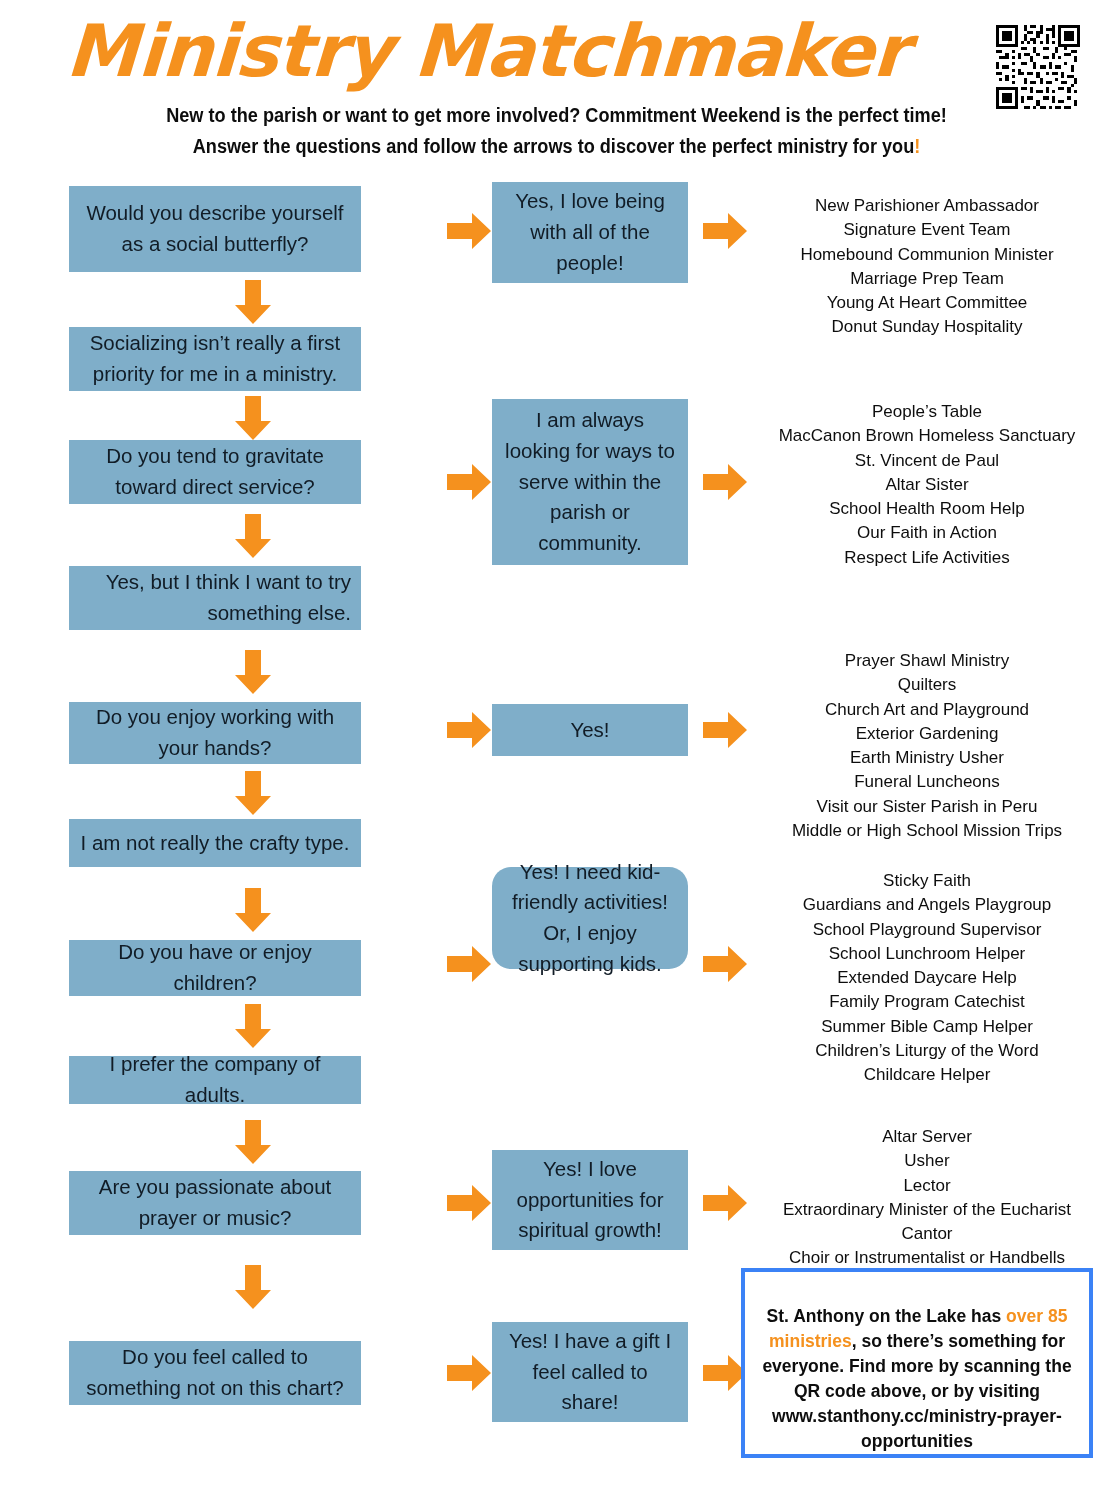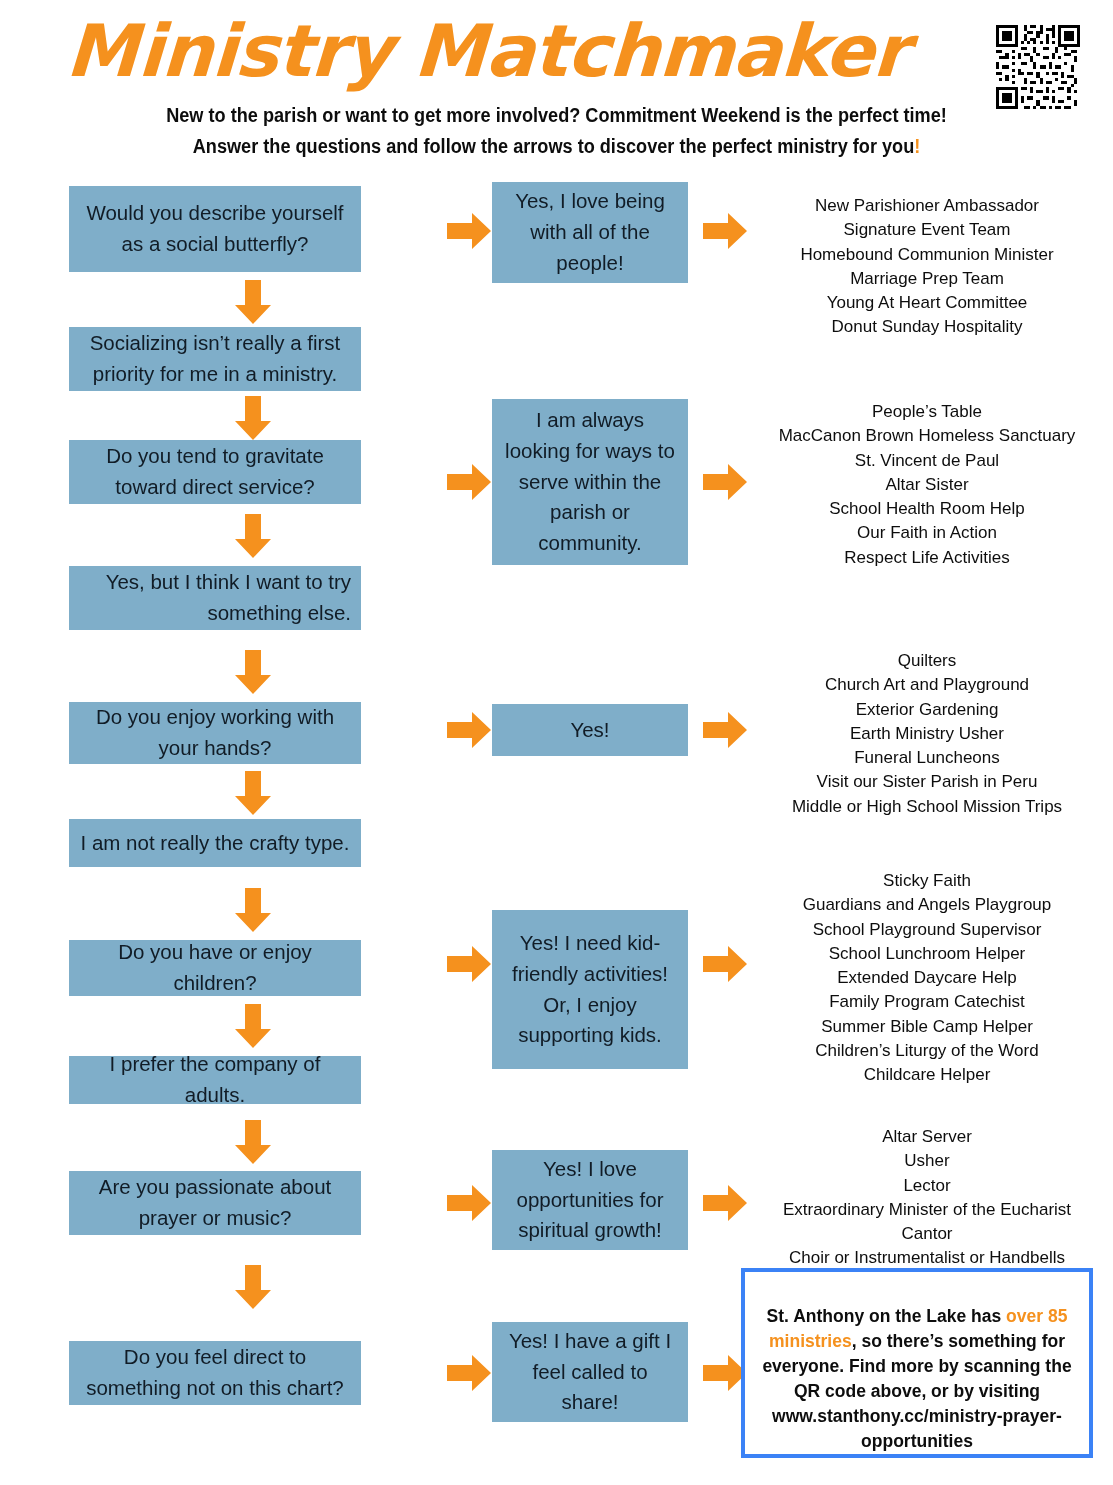--- a/index.html
+++ b/index.html
@@ -254,26 +254,26 @@
 
 <div class="qbox" style="top:186px;height:86px;">Would you describe yourself as a social butterfly?</div>
 <div class="qbox" style="top:327px;height:64px;">Socializing isn’t really a first priority for me in a ministry.</div>
 <div class="qbox" style="top:440px;height:64px;">Do you tend to gravitate toward direct service?</div>
 <div class="qbox" style="top:566px;height:64px;text-align:right;">Yes, but I think I want to try something else.</div>
 <div class="qbox" style="top:702px;height:62px;">Do you enjoy working with your hands?</div>
 <div class="qbox" style="top:819px;height:48px;">I am not really the crafty type.</div>
 <div class="qbox" style="top:940px;height:56px;">Do you have or enjoy children?</div>
 <div class="qbox" style="top:1056px;height:48px;">I prefer the company of adults.</div>
 <div class="qbox" style="top:1171px;height:64px;">Are you passionate about prayer or music?</div>
-<div class="qbox" style="top:1341px;height:64px;">Do you feel direct to something not on this chart?</div>
+<div class="qbox" style="top:1341px;height:64px;">Do you feel called to something not on this chart?</div>
 
 <div class="abox" style="top:182px;height:101px;">Yes, I love being with all of the people!</div>
 <div class="abox" style="top:399px;height:166px;">I am always looking for ways to serve within the parish or community.</div>
 <div class="abox" style="top:704px;height:52px;">Yes!</div>
-<div class="abox" style="top:910px;height:159px;">Yes! I need kid-friendly activities! Or, I enjoy supporting kids.</div>
+<div class="abox" style="top:867px;height:102px;border-radius:19px;">Yes! I need kid-friendly activities! Or, I enjoy supporting kids.</div>
 <div class="abox" style="top:1150px;height:100px;">Yes! I love opportunities for spiritual growth!</div>
 <div class="abox" style="top:1322px;height:100px;">Yes! I have a gift I feel called to share!</div>
 
 <div class="mlist" style="top:194px;">
     <div>New Parishioner Ambassador</div>
     <div>Signature Event Team</div>
     <div>Homebound Communion Minister</div>
     <div>Marriage Prep Team</div>
     <div>Young At Heart Committee</div>
     <div>Donut Sunday Hospitality</div>
@@ -281,20 +281,21 @@
 <div class="mlist" style="top:400px;">
     <div>People’s Table</div>
     <div>MacCanon Brown Homeless Sanctuary</div>
     <div>St. Vincent de Paul</div>
     <div>Altar Sister</div>
     <div>School Health Room Help</div>
     <div>Our Faith in Action</div>
     <div>Respect Life Activities</div>
   </div>
 <div class="mlist" style="top:649px;">
+    <div>Prayer Shawl Ministry</div>
     <div>Quilters</div>
     <div>Church Art and Playground</div>
     <div>Exterior Gardening</div>
     <div>Earth Ministry Usher</div>
     <div>Funeral Luncheons</div>
     <div>Visit our Sister Parish in Peru</div>
     <div>Middle or High School Mission Trips</div>
   </div>
 <div class="mlist" style="top:869px;">
     <div>Sticky Faith</div>

